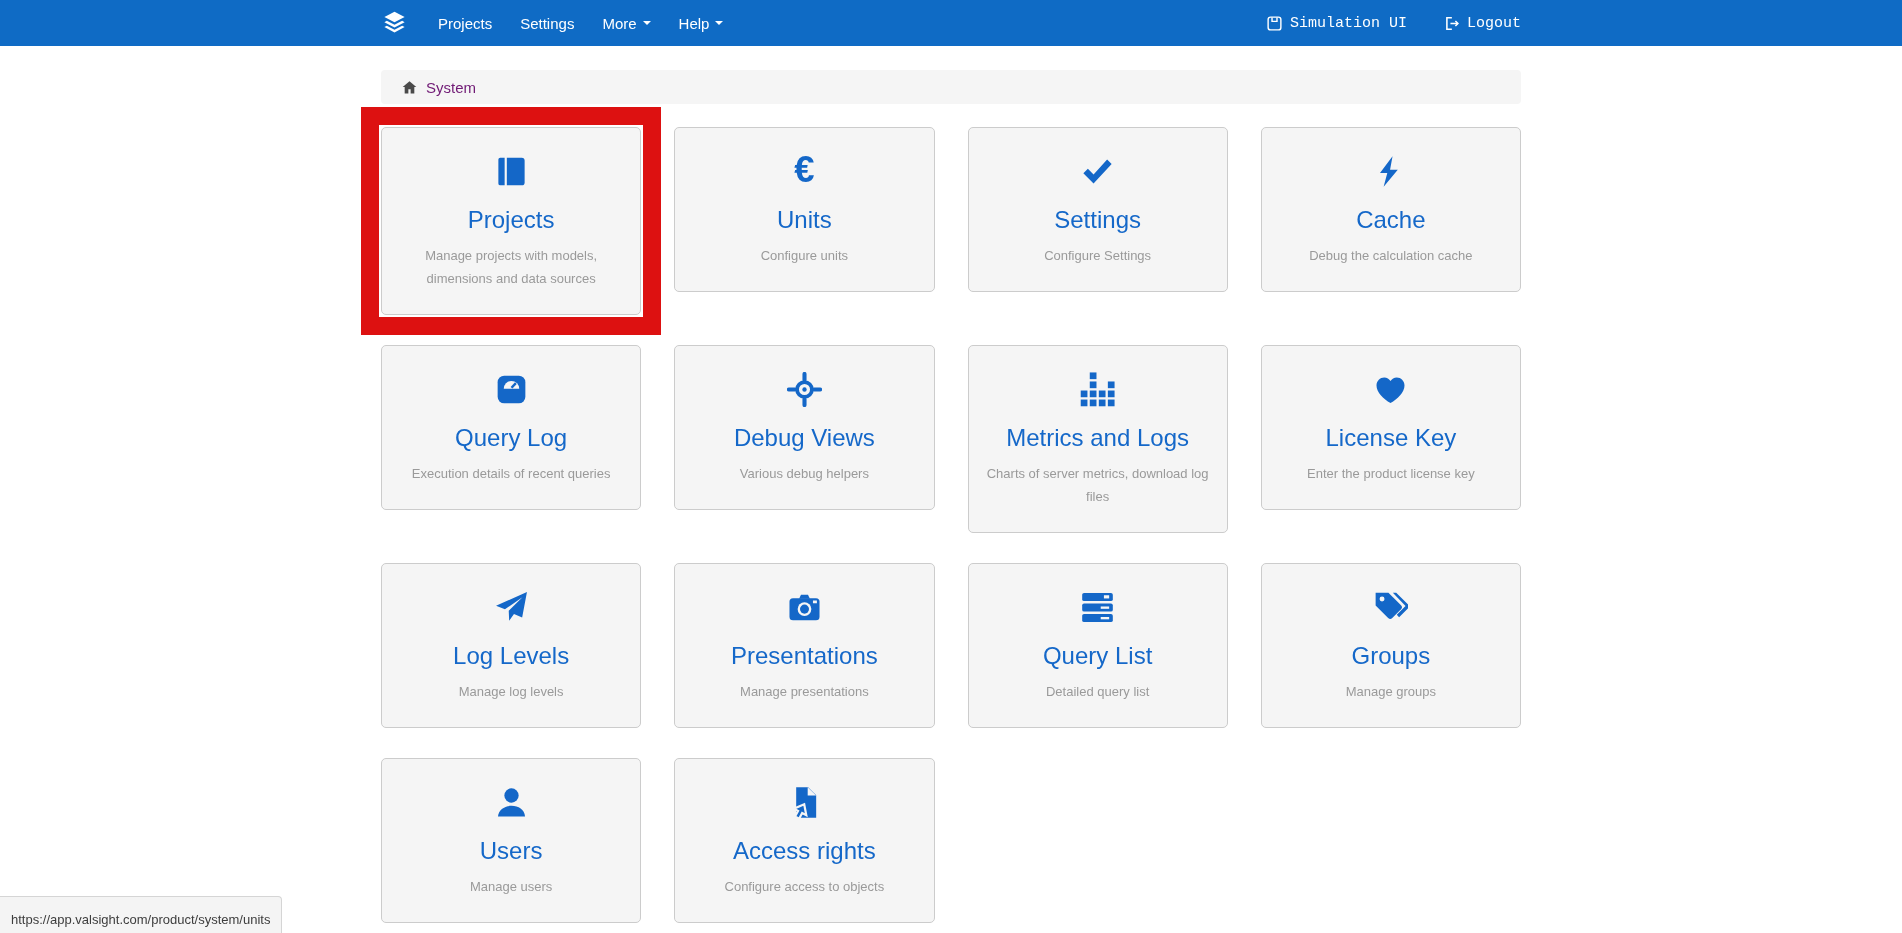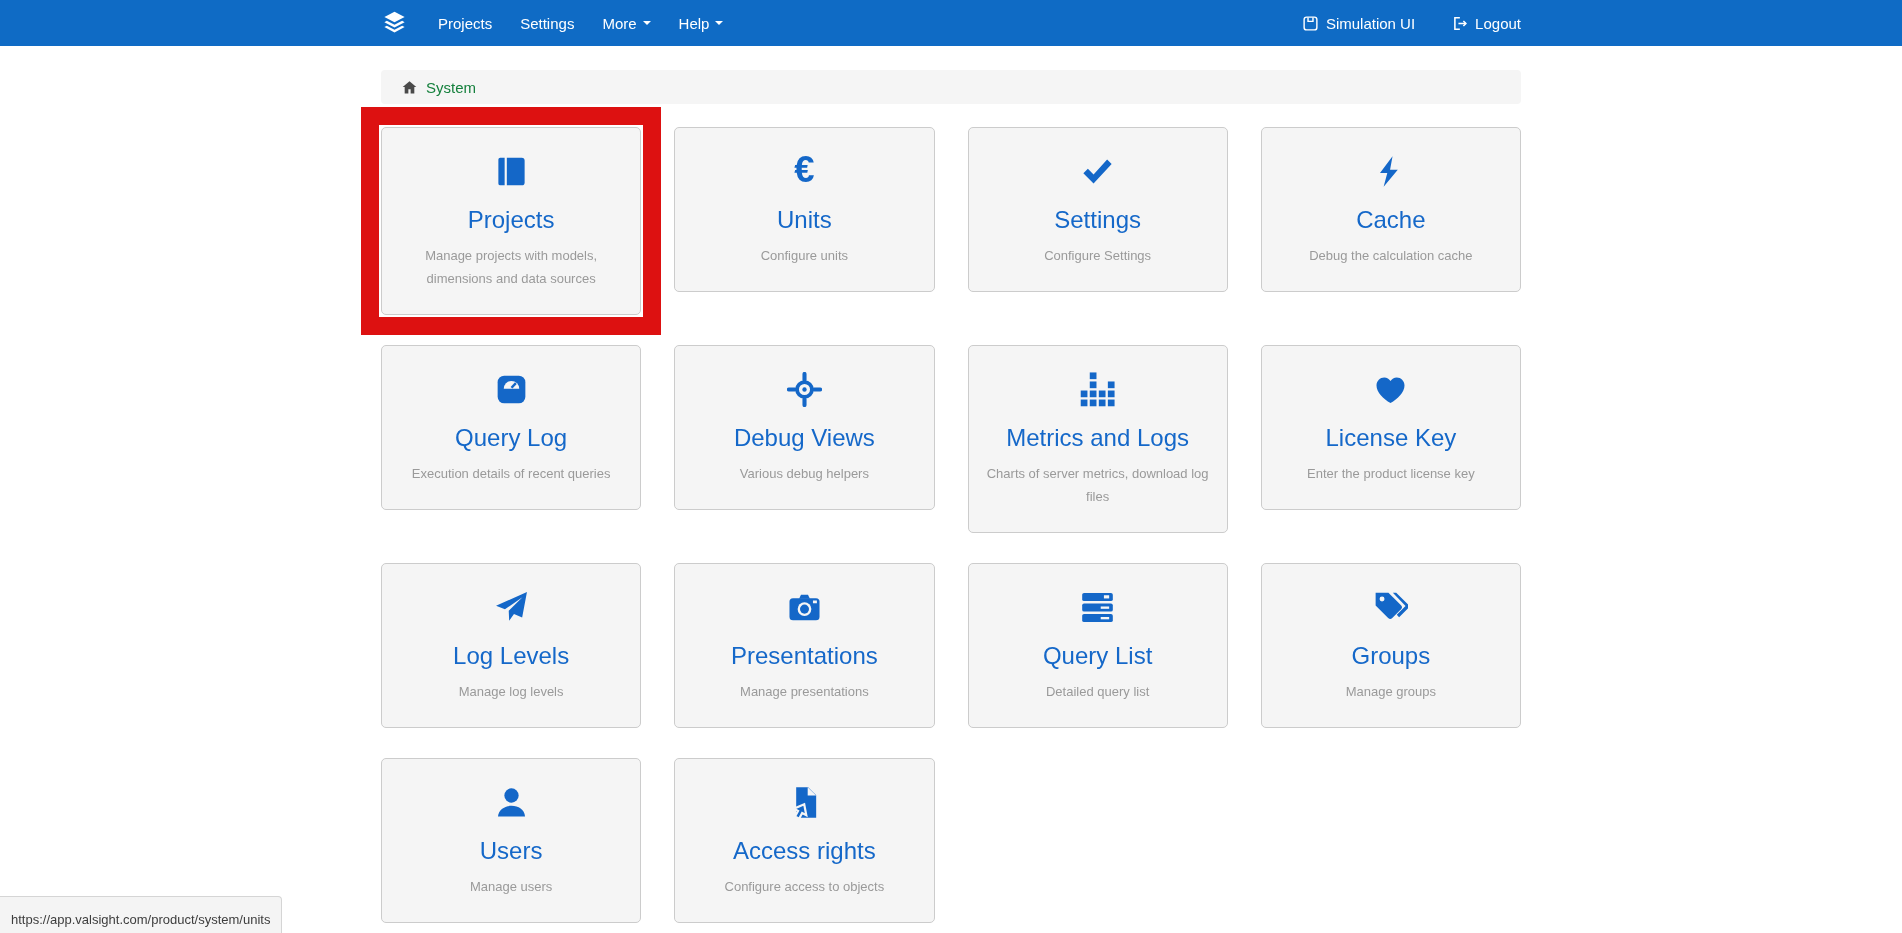--- a/index.html
+++ b/index.html
@@ -18,29 +18,29 @@
   .nav-left { display:flex; list-style:none; align-items:center; height:100%; }
   .nav-item {
     color:#ffffff; font-size:15px; padding:0 14px; height:100%;
     display:flex; align-items:center; cursor:pointer; white-space:nowrap;
   }
   .caret {
     display:inline-block; margin-left:6px; width:0; height:0;
     border-left:4px solid transparent; border-right:4px solid transparent;
     border-top:4.5px solid #ffffff;
   }
-  .nav-right { margin-left:auto; display:flex; align-items:center; gap:36px; }
+  .nav-right { margin-left:auto; display:flex; align-items:center; gap:36px;font-family:Liberation Mono, monospace; }
   .nav-right .nav-item { padding:0; gap:7px; }
   .nav-ico { width:17px; height:17px; display:inline-flex; color:#fff; }
   .nav-ico svg { width:100%; height:100%; }
   
   .container { width:1140px; margin:0 auto; }
   .breadcrumb {
     margin-top:24px; height:34px; background:#f5f5f5; border-radius:4px;
-    display:flex; align-items:center; padding:0 20px; color:#15803d; font-size:15px;
+    display:flex; align-items:center; padding:0 20px; color:#701a75; font-size:15px;
   }
   .bc-ico { width:17px; height:17px; color:#4a4a4a; margin-right:8px; display:inline-flex; }
   .bc-ico svg { width:100%; height:100%; }
   
   .grid {
     margin-top:23px;
     display:grid;
     grid-template-columns:repeat(4, 1fr);
     column-gap:33px; row-gap:30px;
     align-items:start;

